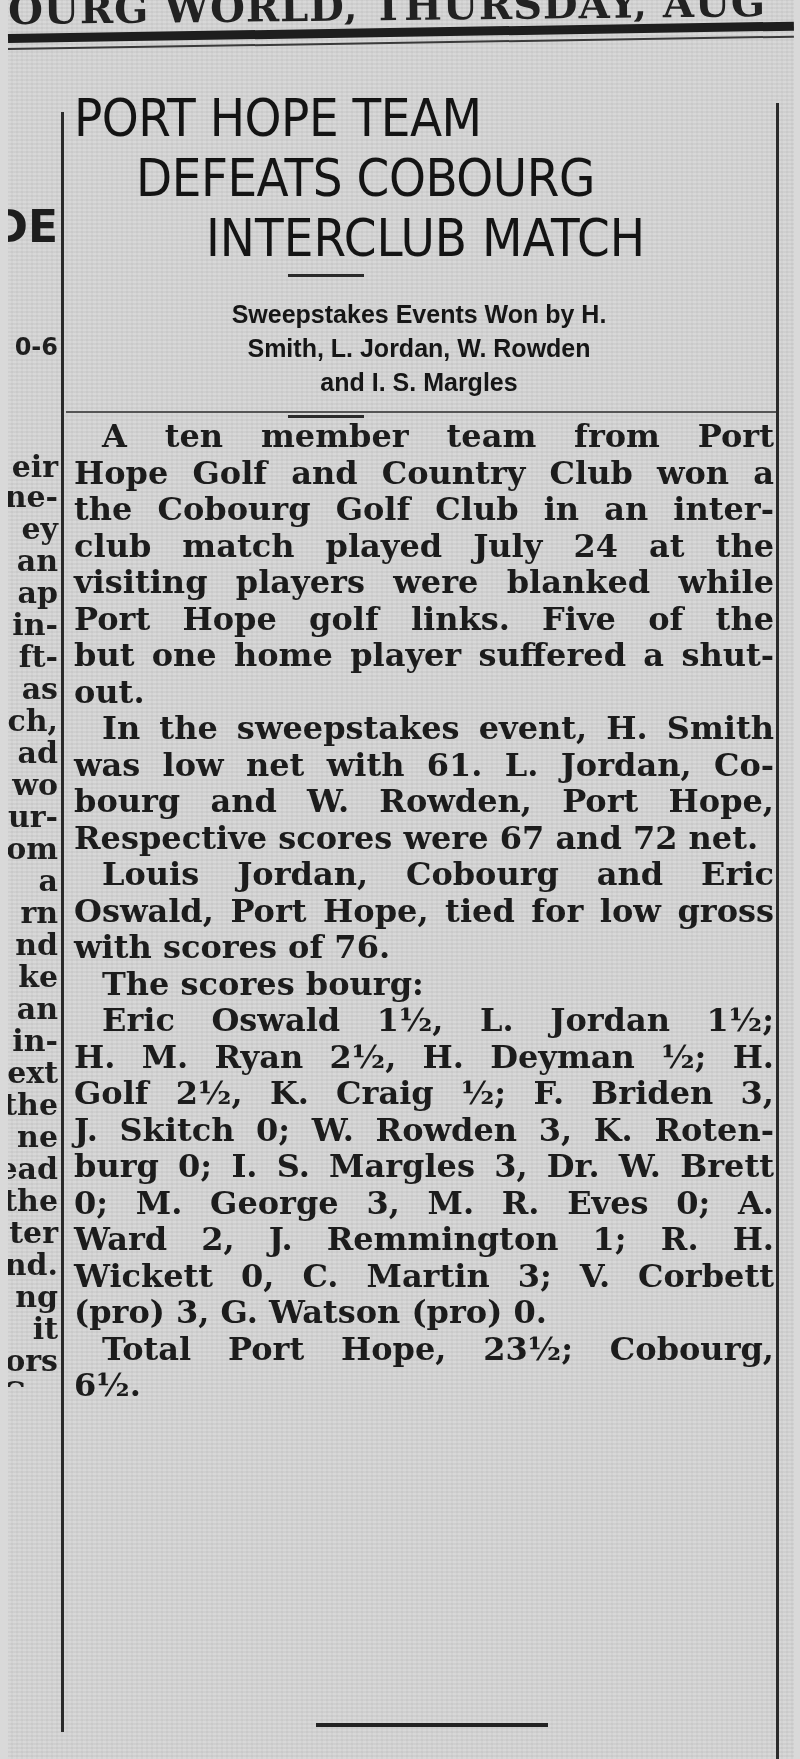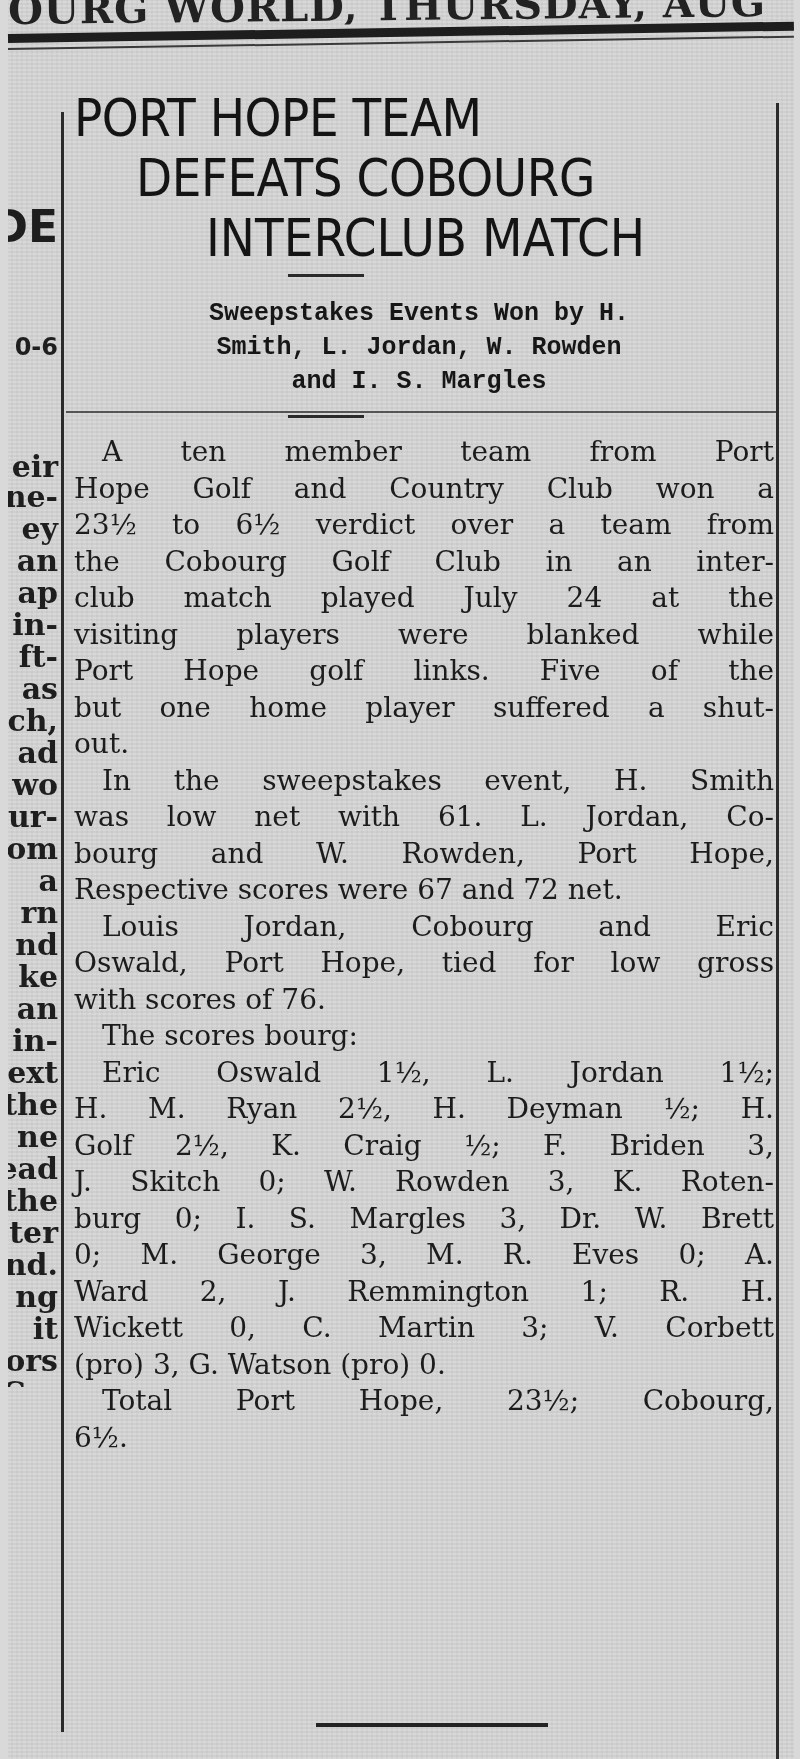--- a/index.html
+++ b/index.html
@@ -60,32 +60,31 @@
   .headline div { white-space:nowrap; }
   .headline .l1 { padding-left:0; }
   .headline .l2 { padding-left:62px; }
   .headline .l3 { padding-left:132px; letter-spacing:0px; }
   .short-rule {
     width:76px; height:3px; background:#2a2a2a; margin-left:214px;
   }
   .sub-rule-1 { margin-top:18px; }
   .deck {
     margin-top:20px; text-align:center;
-    font-family:Liberation Mono, monospace; font-weight:bold;
+    font-family:Liberation Sans, sans-serif; font-weight:bold;
     font-size:25px; line-height:34px; color:#161616;
     padding:0 30px 0 20px;
   }
   .deck-bottom-rule {
     margin-top:12px; height:2px; background:#555; width:710px; margin-left:-8px;
   }
   .sub-rule-2 { margin-top:2px; }
   .body {
-    margin-top:16px;
-    font-family:"DejaVu Serif", serif; font-weight:normal;
-    font-size:28px; line-height:36.5px; color:#1c1c1c;
+    font-family:"DejaVu Serif", serif; font-weight:bold;
+    font-size:32px; line-height:36.5px; color:#1c1c1c;
     text-align:justify;
   }
   .body .line { display:block; white-space:nowrap; text-align:justify; text-align-last:justify; }
   .body .line.last { text-align-last:left; }
   .body .indent { padding-left:28px; }
   .end-rule {
     position:absolute; left:316px; top:1723px; width:232px; height:4px; background:#232323;
   }
 </style>
 </head>
@@ -154,21 +153,20 @@
     <div>Smith, L. Jordan, W. Rowden</div>
     <div>and I. S. Margles</div>
   </div>
 
   <div class="deck-bottom-rule"></div>
   <div class="short-rule sub-rule-2"></div>
 
   <div class="body" id="article-body">
       <span class="line indent">A ten member team from Port</span>
       <span class="line">Hope Golf and Country Club won a</span>
-      <span class="line">23½ to 6½ verdict over a team from</span>
       <span class="line">the Cobourg Golf Club in an inter-</span>
       <span class="line">club match played July 24 at the</span>
       <span class="line">visiting players were blanked while</span>
       <span class="line">Port Hope golf links. Five of the</span>
       <span class="line">but one home player suffered a shut-</span>
       <span class="line last">out.</span>
       <span class="line indent">In the sweepstakes event, H. Smith</span>
       <span class="line">was low net with 61. L. Jordan, Co-</span>
       <span class="line">bourg and W. Rowden, Port Hope,</span>
       <span class="line last">Respective scores were 67 and 72 net.</span>

